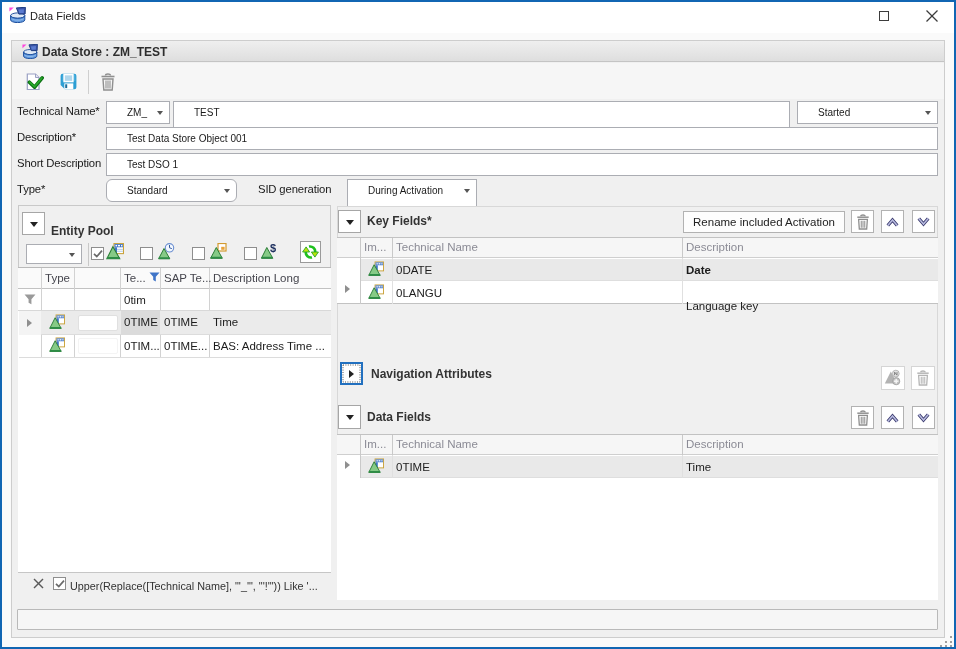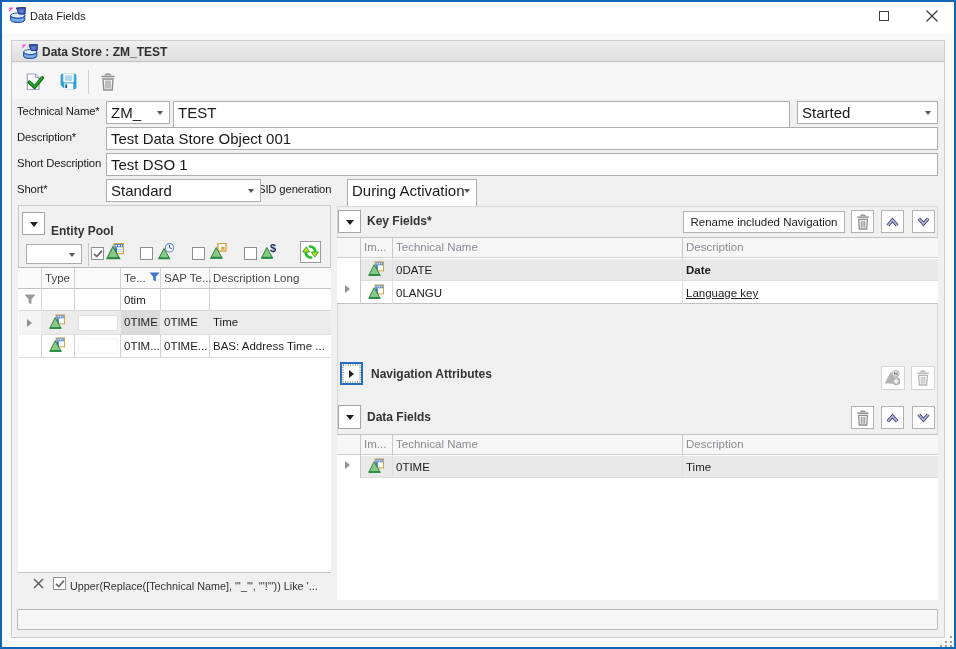--- a/index.html
+++ b/index.html
@@ -10,21 +10,21 @@
   .titlebar { left:2px; top:2px; width:952px; height:31px; background:#ffffff; }
   .title-text { left:30px; top:10px; font-size:11px; color:#1a1a1a; }
   .btn-max { left:879px; top:11px; width:10px; height:10px; border:1px solid #3c3c3c; }
   .close-x line { stroke:#3c3c3c; stroke-width:1.3; }
   .client { left:2px; top:33px; width:952px; height:614px; background:#fafafa; }
   .panel { left:11px; top:40px; width:934px; height:598px; border:1px solid #cdcdcd; background:#f0f0f0; }
   .phead { left:12px; top:41px; width:932px; height:21px; background:linear-gradient(#efefef,#dedede); border-bottom:1px solid #c4c4c4; }
   .phead-text { left:42px; top:45px; font-size:12px; font-weight:bold; color:#2e2e2e; }
   .ptool { left:12px; top:63px; width:932px; height:36px; background:#f6f6f6; }
   label, .lbl { font-size:11.3px; color:#1a1a1a; letter-spacing:-0.15px; }
-  .field { background:#fff; border:1px solid #abadb3; font-size:15px; color:#1a1a1a; line-height:21px; padding-left:4px; white-space:nowrap; overflow:hidden; }
+  .field { background:#fff; border:1px solid #abadb3; font-size:10px; color:#1a1a1a; line-height:21px; padding-left:20px; white-space:nowrap; overflow:hidden; }
   .carrow { position:absolute; right:6px; top:9px; width:0; height:0; border-left:3.5px solid transparent; border-right:3.5px solid transparent; border-top:4px solid #555; }
   .sect { border:1px solid #c9c9c9; }
   .colbtn { background:#fff; border:1px solid #a6a6a6; }
   .colbtn .tri-d { position:absolute; left:50%; top:50%; margin-left:-4px; margin-top:-2px; width:0; height:0; border-left:4px solid transparent; border-right:4px solid transparent; border-top:5px solid #222; }
   .secttitle { font-weight:bold; font-size:12px; color:#333; }
   .gridhead-l { font-size:11.5px; color:#46464e; }
   .gridhead-r { font-size:11.5px; color:#8b8b95; }
   .cellt { font-size:11.5px; color:#1c1c1c; white-space:nowrap; }
   .vline { background:#d2d2d2; width:1px; }
   .cb { background:#fff; border:1px solid #8e8e8e; }
@@ -95,29 +95,29 @@
     <path d="M3,6 h10 l-0.8,11 h-8.4 Z" fill="none" stroke="#8f8f8f" stroke-width="1.4"></path>
     <line x1="6" y1="7.5" x2="6" y2="15.5" stroke="#8f8f8f" stroke-width="1.1"></line>
     <line x1="8" y1="7.5" x2="8" y2="15.5" stroke="#8f8f8f" stroke-width="1.1"></line>
     <line x1="10" y1="7.5" x2="10" y2="15.5" stroke="#8f8f8f" stroke-width="1.1"></line>
   </svg>
 </div>
 
 <div class="abs lbl" style="left:17px; top:105px;">Technical Name*</div>
 <div class="abs lbl" style="left:17px; top:131px;">Description*</div>
 <div class="abs lbl" style="left:17px; top:157px;">Short Description</div>
-<div class="abs lbl" style="left:17px; top:183px;">Short*</div>
+<div class="abs lbl" style="left:17px; top:183px;">Type*</div>
 <div class="abs lbl" style="left:258px; top:183px;">SID generation</div>
 
 <div class="abs field" style="left:106px; top:101px; width:64px; height:23px;">ZM_<span class="carrow"></span></div>
 <div class="abs field" style="left:173px; top:101px; width:617px; height:35px;">TEST</div>
 <div class="abs field" style="left:797px; top:101px; width:141px; height:23px;">Started<span class="carrow"></span></div>
 <div class="abs field" style="left:106px; top:127px; width:832px; height:23px;">Test Data Store Object 001</div>
 <div class="abs field" style="left:106px; top:153px; width:832px; height:23px;">Test DSO 1</div>
-<div class="abs field" style="left:106px; top:179px; width:155px; height:23px;">Standard<span class="carrow"></span></div>
+<div class="abs field" style="left:106px; top:179px; width:131px; height:23px;border-radius:6px;">Standard<span class="carrow"></span></div>
 <div class="abs field" style="left:347px; top:179px; width:130px; height:35px;">During Activation<span class="carrow"></span></div>
 
 <div class="abs sect" style="left:18px; top:205px; width:313px; height:394px; background:#f0f0f0;"></div>
 <div class="abs colbtn" style="left:22px; top:212px; width:23px; height:23px;">
     <span class="tri-d"></span>
   </div>
 <div class="abs secttitle" style="left:51px; top:224px;">Entity Pool</div>
 
 <div class="abs field" style="left:26px; top:244px; width:56px; height:20px;">
     <span class="carrow" style="top:8px;"></span>
@@ -252,21 +252,21 @@
     </svg>
 </div>
 <div class="abs" style="left:70px; top:580px; font-size:10.8px; color:#333; white-space:nowrap;">Upper(Replace([Technical Name], "'_'", "'!'")) Like '...</div>
 
 <div class="abs" style="left:337px; top:206px; width:601px; height:394px; border:1px solid #d8d8d8; background:#f0f0f0;"></div>
 
 <div class="abs colbtn" style="left:338px; top:210px; width:23px; height:23px;">
     <span class="tri-d"></span>
   </div>
 <div class="abs secttitle" style="left:367px; top:214px;">Key Fields*</div>
-<div class="abs toolbtn" style="left:683px; top:211px; width:162px; height:22px; font-size:11.5px; color:#222; text-align:center; line-height:20px; background:#fdfdfd;">Rename included Navigation</div>
+<div class="abs toolbtn" style="left:683px; top:211px; width:162px; height:22px; font-size:11.5px; color:#222; text-align:center; line-height:20px; background:#fdfdfd;">Rename included Activation</div>
 <div class="abs toolbtn" style="left:851px; top:210px; width:23px; height:23px;">
   <svg width="14" height="16" viewBox="0 0 16 18" style="position:absolute; left:4px; top:3px;">
     <path d="M5.5,2.5 a2.5,1.5 0 0 1 5,0" fill="none" stroke="#8f8f8f" stroke-width="1.5"></path>
     <line x1="1.5" y1="3.5" x2="14.5" y2="3.5" stroke="#8f8f8f" stroke-width="1.7"></line>
     <path d="M3,6 h10 l-0.8,11 h-8.4 Z" fill="none" stroke="#8f8f8f" stroke-width="1.5"></path>
     <line x1="6" y1="7.5" x2="6" y2="15.5" stroke="#8f8f8f" stroke-width="1.2"></line>
     <line x1="8" y1="7.5" x2="8" y2="15.5" stroke="#8f8f8f" stroke-width="1.2"></line>
     <line x1="10" y1="7.5" x2="10" y2="15.5" stroke="#8f8f8f" stroke-width="1.2"></line>
   </svg>
 </div>
@@ -315,21 +315,21 @@
     <rect x="8" y="1" width="8" height="3" fill="#3f74c8"></rect>
     <rect x="9" y="1.8" width="1.4" height="1.4" fill="#fff"></rect>
       <rect x="11.2" y="1.8" width="2" height="1.4" fill="#fff"></rect>
       <rect x="14.2" y="1.8" width="1.2" height="1.4" fill="#fff"></rect>
     <rect x="8" y="4" width="2.4" height="5.5" fill="#3f74c8"></rect>
     <polygon points="6.5,3.5 13,14.8 0.8,14.8" fill="#86ca86" stroke="#2a7d35"></polygon>
     <rect x="0.8" y="13.2" width="12.2" height="2" rx="0.8" fill="#2e8c46"></rect>
   </svg>
 </div>
 <div class="abs cellt" style="left:396px; top:287px;">0LANGU</div>
-<div class="abs cellt" style="left:686px; top:287px;text-decoration:underline;">Language key</div>
+<div class="abs cellt" style="left:686px; top:300px;">Language key</div>
 
 <div class="abs" style="left:340px; top:362px; width:23px; height:23px; background:#fff; border:2px solid #2270bf;">
   <svg width="19" height="19" viewBox="0 0 19 19" style="position:absolute; left:0; top:0;">
     <rect x="1" y="1" width="17" height="17" fill="none" stroke="#555" stroke-width="1" stroke-dasharray="1,1.4"></rect>
   </svg>
   <span style="position:absolute; left:7px; top:5.5px; width:0; height:0; border-top:4px solid transparent; border-bottom:4px solid transparent; border-left:5px solid #222;"></span>
   </div>
 <div class="abs secttitle" style="left:371px; top:367px;">Navigation Attributes</div>
 <div class="abs toolbtn" style="left:881px; top:366px; width:24px; height:24px; border-color:#d5d5d5;">
   <svg width="18" height="18" viewBox="0 0 18 18" style="position:absolute; left:2px; top:2px;">

